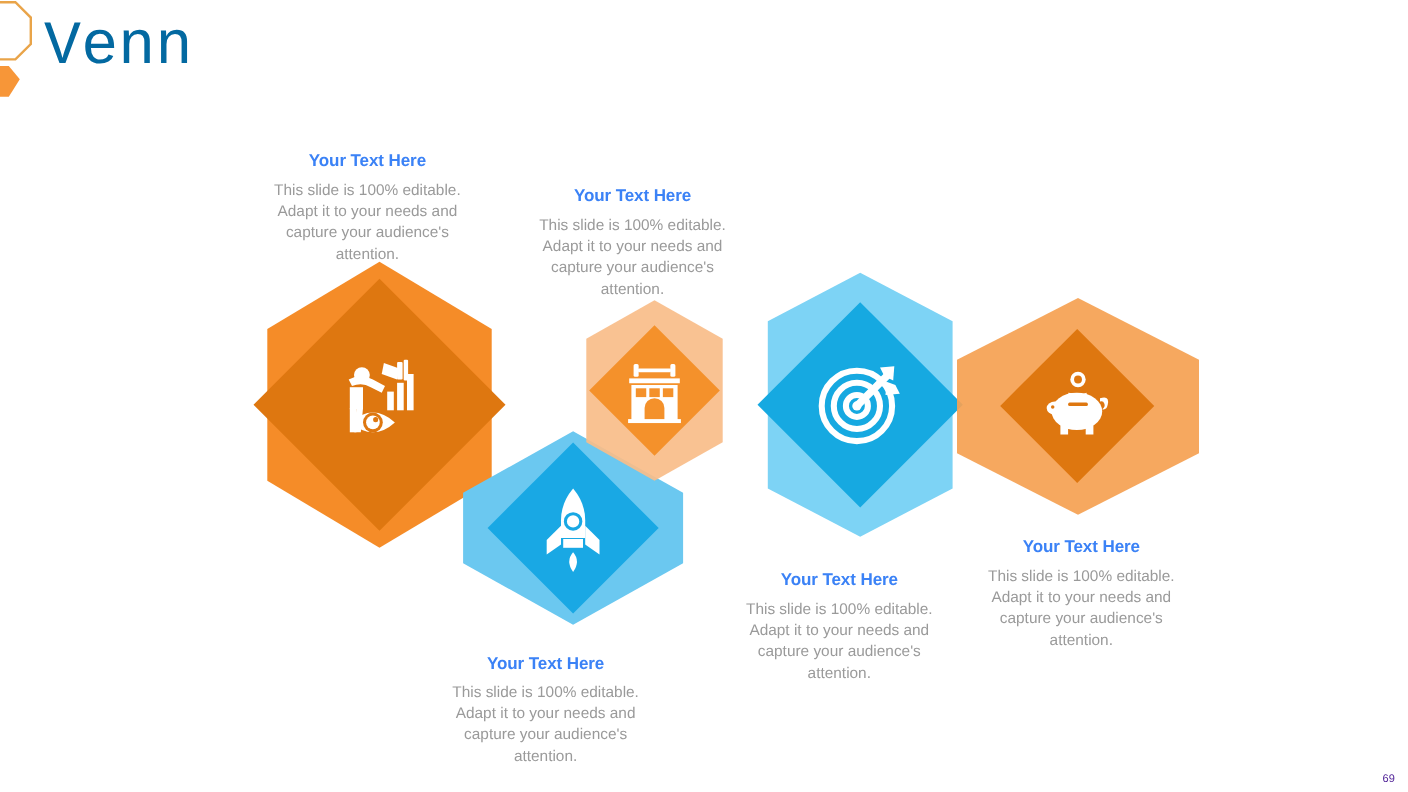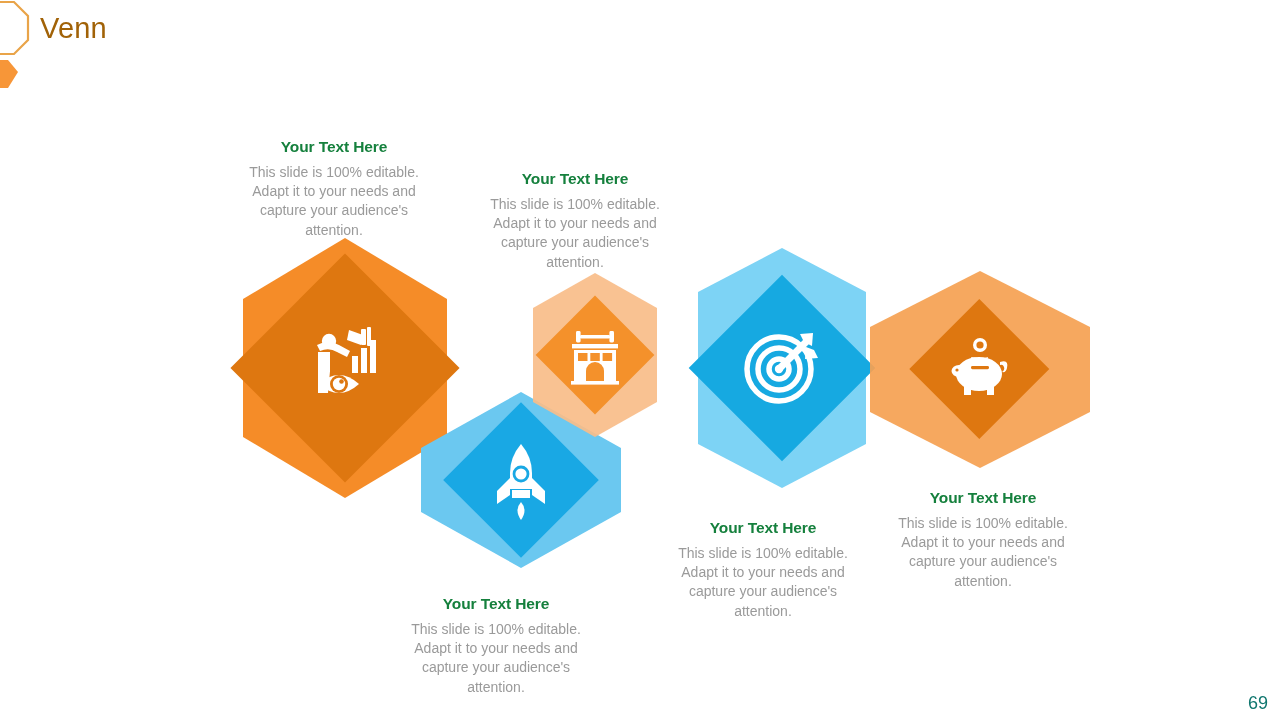--- a/index.html
+++ b/index.html
@@ -21,56 +21,57 @@
     position: absolute;
     left: 0px;
     top: 0px;
     width: 40px;
     height: 95px;
   }
   #slide-title {
     position: absolute;
     left: 40px;
     top: 14px;
-    font-size: 29px;
+    font-size: 56px;
     font-weight: 400;
-    color: #a16207;
+    color: #0369a1;
     letter-spacing: 0.2px;
     line-height: 1.0;
     white-space: nowrap;
+    font-family: Liberation Mono, monospace;
   }
 
   
   #page-number {
     position: absolute;
     right: 12px;
     bottom: 6px;
-    font-size: 18px;
-    color: #0f766e;
+    font-size: 10px;
+    color: #4c1d95;
   }
 
   
   #venn-canvas {
     position: absolute;
     left: 0;
     top: 0;
     width: 1280px;
     height: 720px;
   }
 
   
   .caption {
     position: absolute;
     text-align: center;
     width: 210px;
   }
   .caption-title {
     font-size: 15.5px;
     font-weight: bold;
-    color: #15803d;
+    color: #3b82f6;
     margin: 0 0 7px 0;
     line-height: 1.15;
     letter-spacing: -0.1px;
   }
   .caption-body {
     font-size: 14px;
     color: #9a9a9a;
     line-height: 1.38;
     margin: 0;
   }

